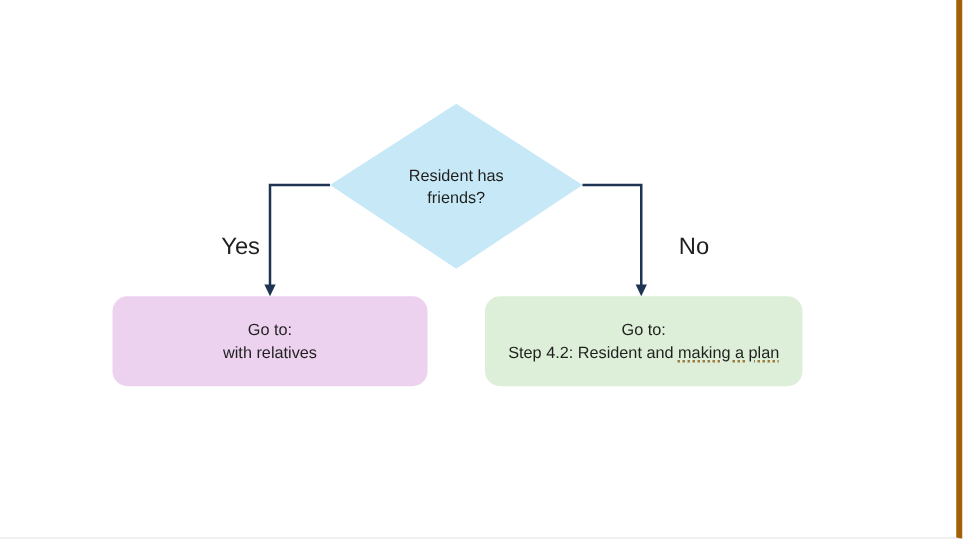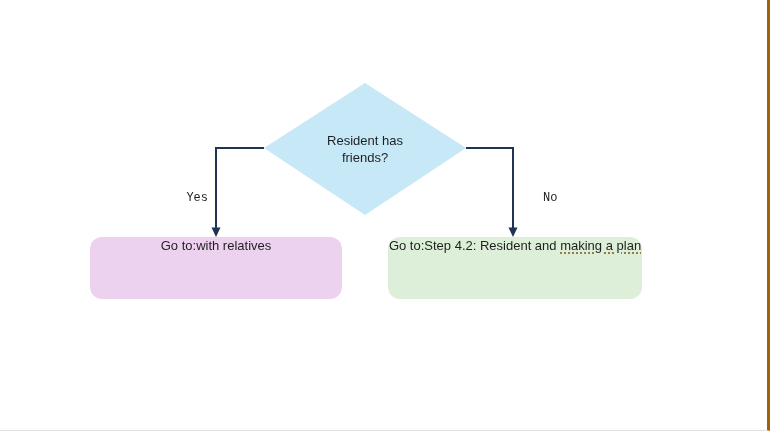--- a/index.html
+++ b/index.html
@@ -5,52 +5,51 @@
   * { margin: 0; padding: 0; box-sizing: border-box; }
   html, body { background: #ffffff; }
   body {
     font-family: "Liberation Sans", "DejaVu Sans", sans-serif;
     width: 770px; height: 431px;
   }
   .canvas {
     position: relative;
     width: 770px; height: 431px;
     background: #ffffff;
-    border-right: 3px solid #a16207;
+    border-right: 5px solid #a16207;
     border-bottom: 1px solid #e2e2e2;
     overflow: hidden;
   }
   .connectors {
     position: absolute; left: 0; top: 0;
   }
   .diamond-shape { fill: var(--diamond-fill); }
   .edge { stroke: var(--connector); stroke-width: 2; fill: none; }
   .arrowhead { fill: var(--connector); }
 
   .diamond-label {
     position: absolute;
     left: 285px; top: 132px; width: 160px;
     text-align: center;
     font-size: 13px; line-height: 17px;
     color: var(--text);
   }
   .edge-label {
     position: absolute;
-    font-size: 12px; line-height: 16px;
+    font-size: 19px; line-height: 16px;
     color: var(--text);
-    font-family: Liberation Mono, monospace;
   }
   .edge-label.yes { left: 168px; top: 190px; width: 40px; text-align: right; }
   .edge-label.no  { left: 519px; top: 190px; width: 40px; text-align: left; margin-left: 24px; }
 
   .box {
     position: absolute;
-    height: 62px;
+    height: 72px;
     border-radius: 12px;
-    display: flex; flex-direction: row; justify-content: center;
+    display: flex; flex-direction: column; justify-content: center;
     text-align: center;
     font-size: 13px; line-height: 18px;
     color: var(--text);
   }
   .box.pink  { left: 90px;  top: 237px; width: 252px; background: var(--box-left-fill); }
   .box.green { left: 388px; top: 237px; width: 254px; background: var(--box-right-fill); }
 
   .spellcheck {
     text-decoration: underline dotted;
     text-decoration-color: var(--underline);

